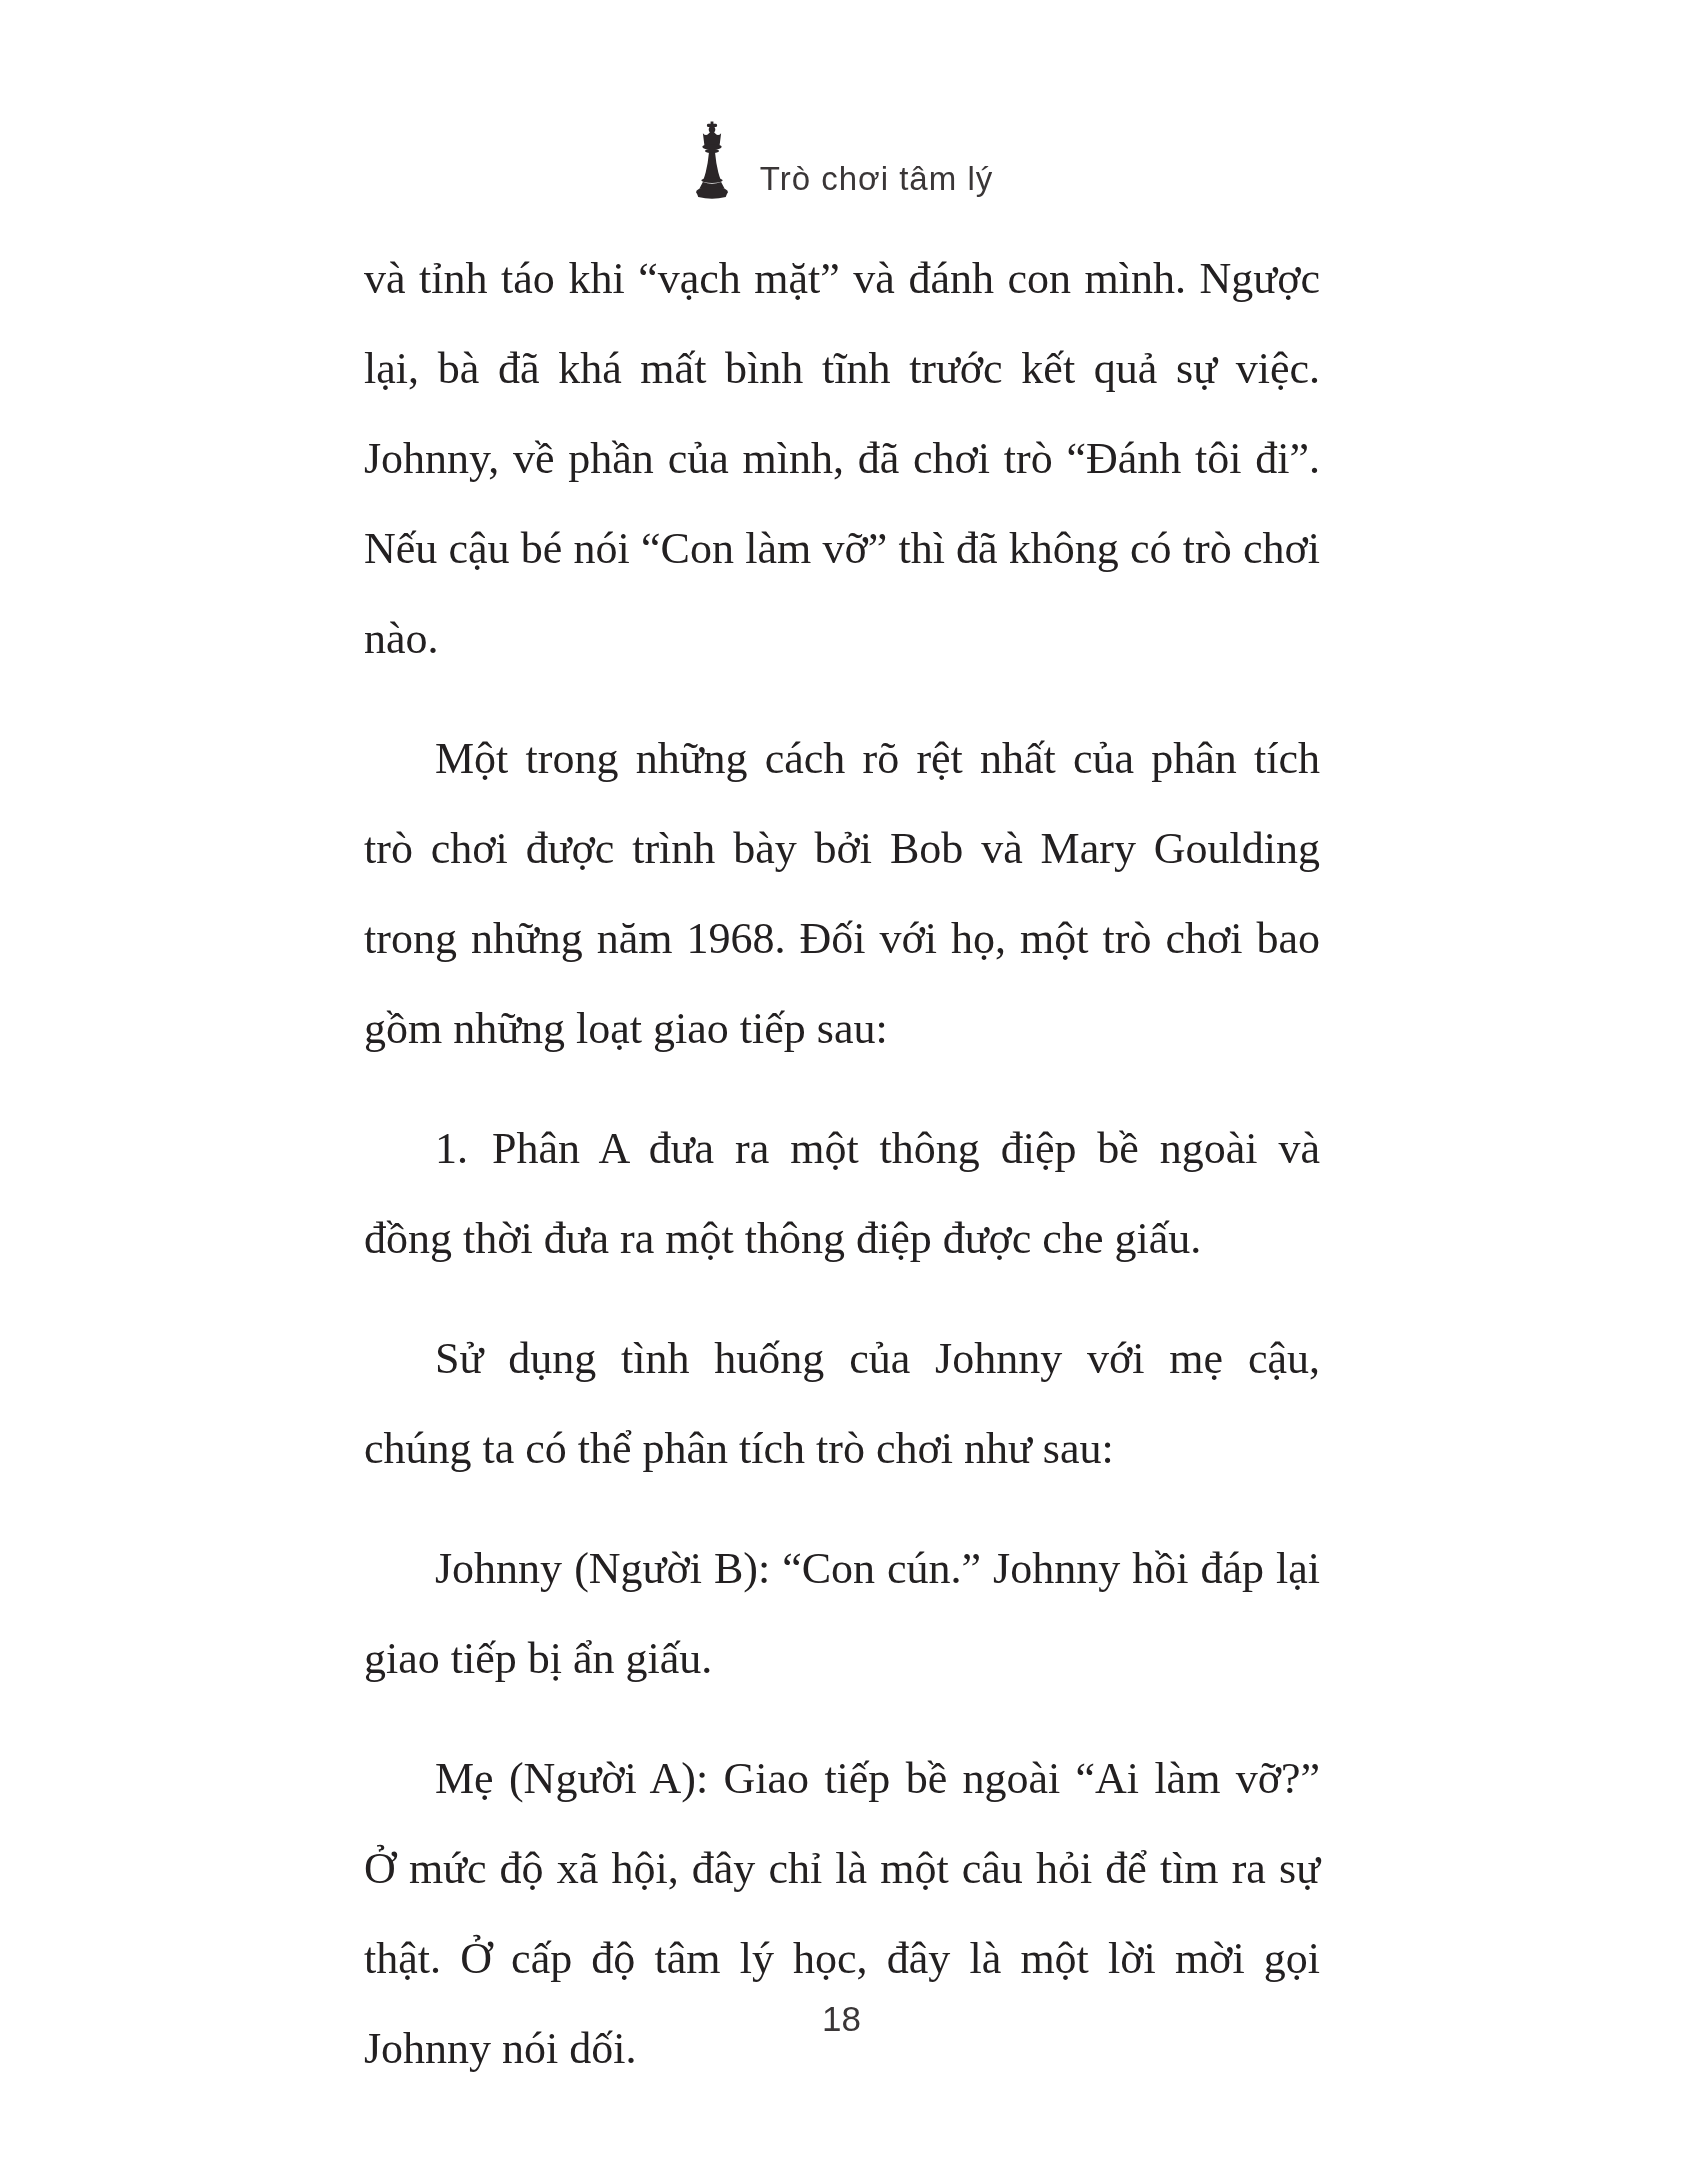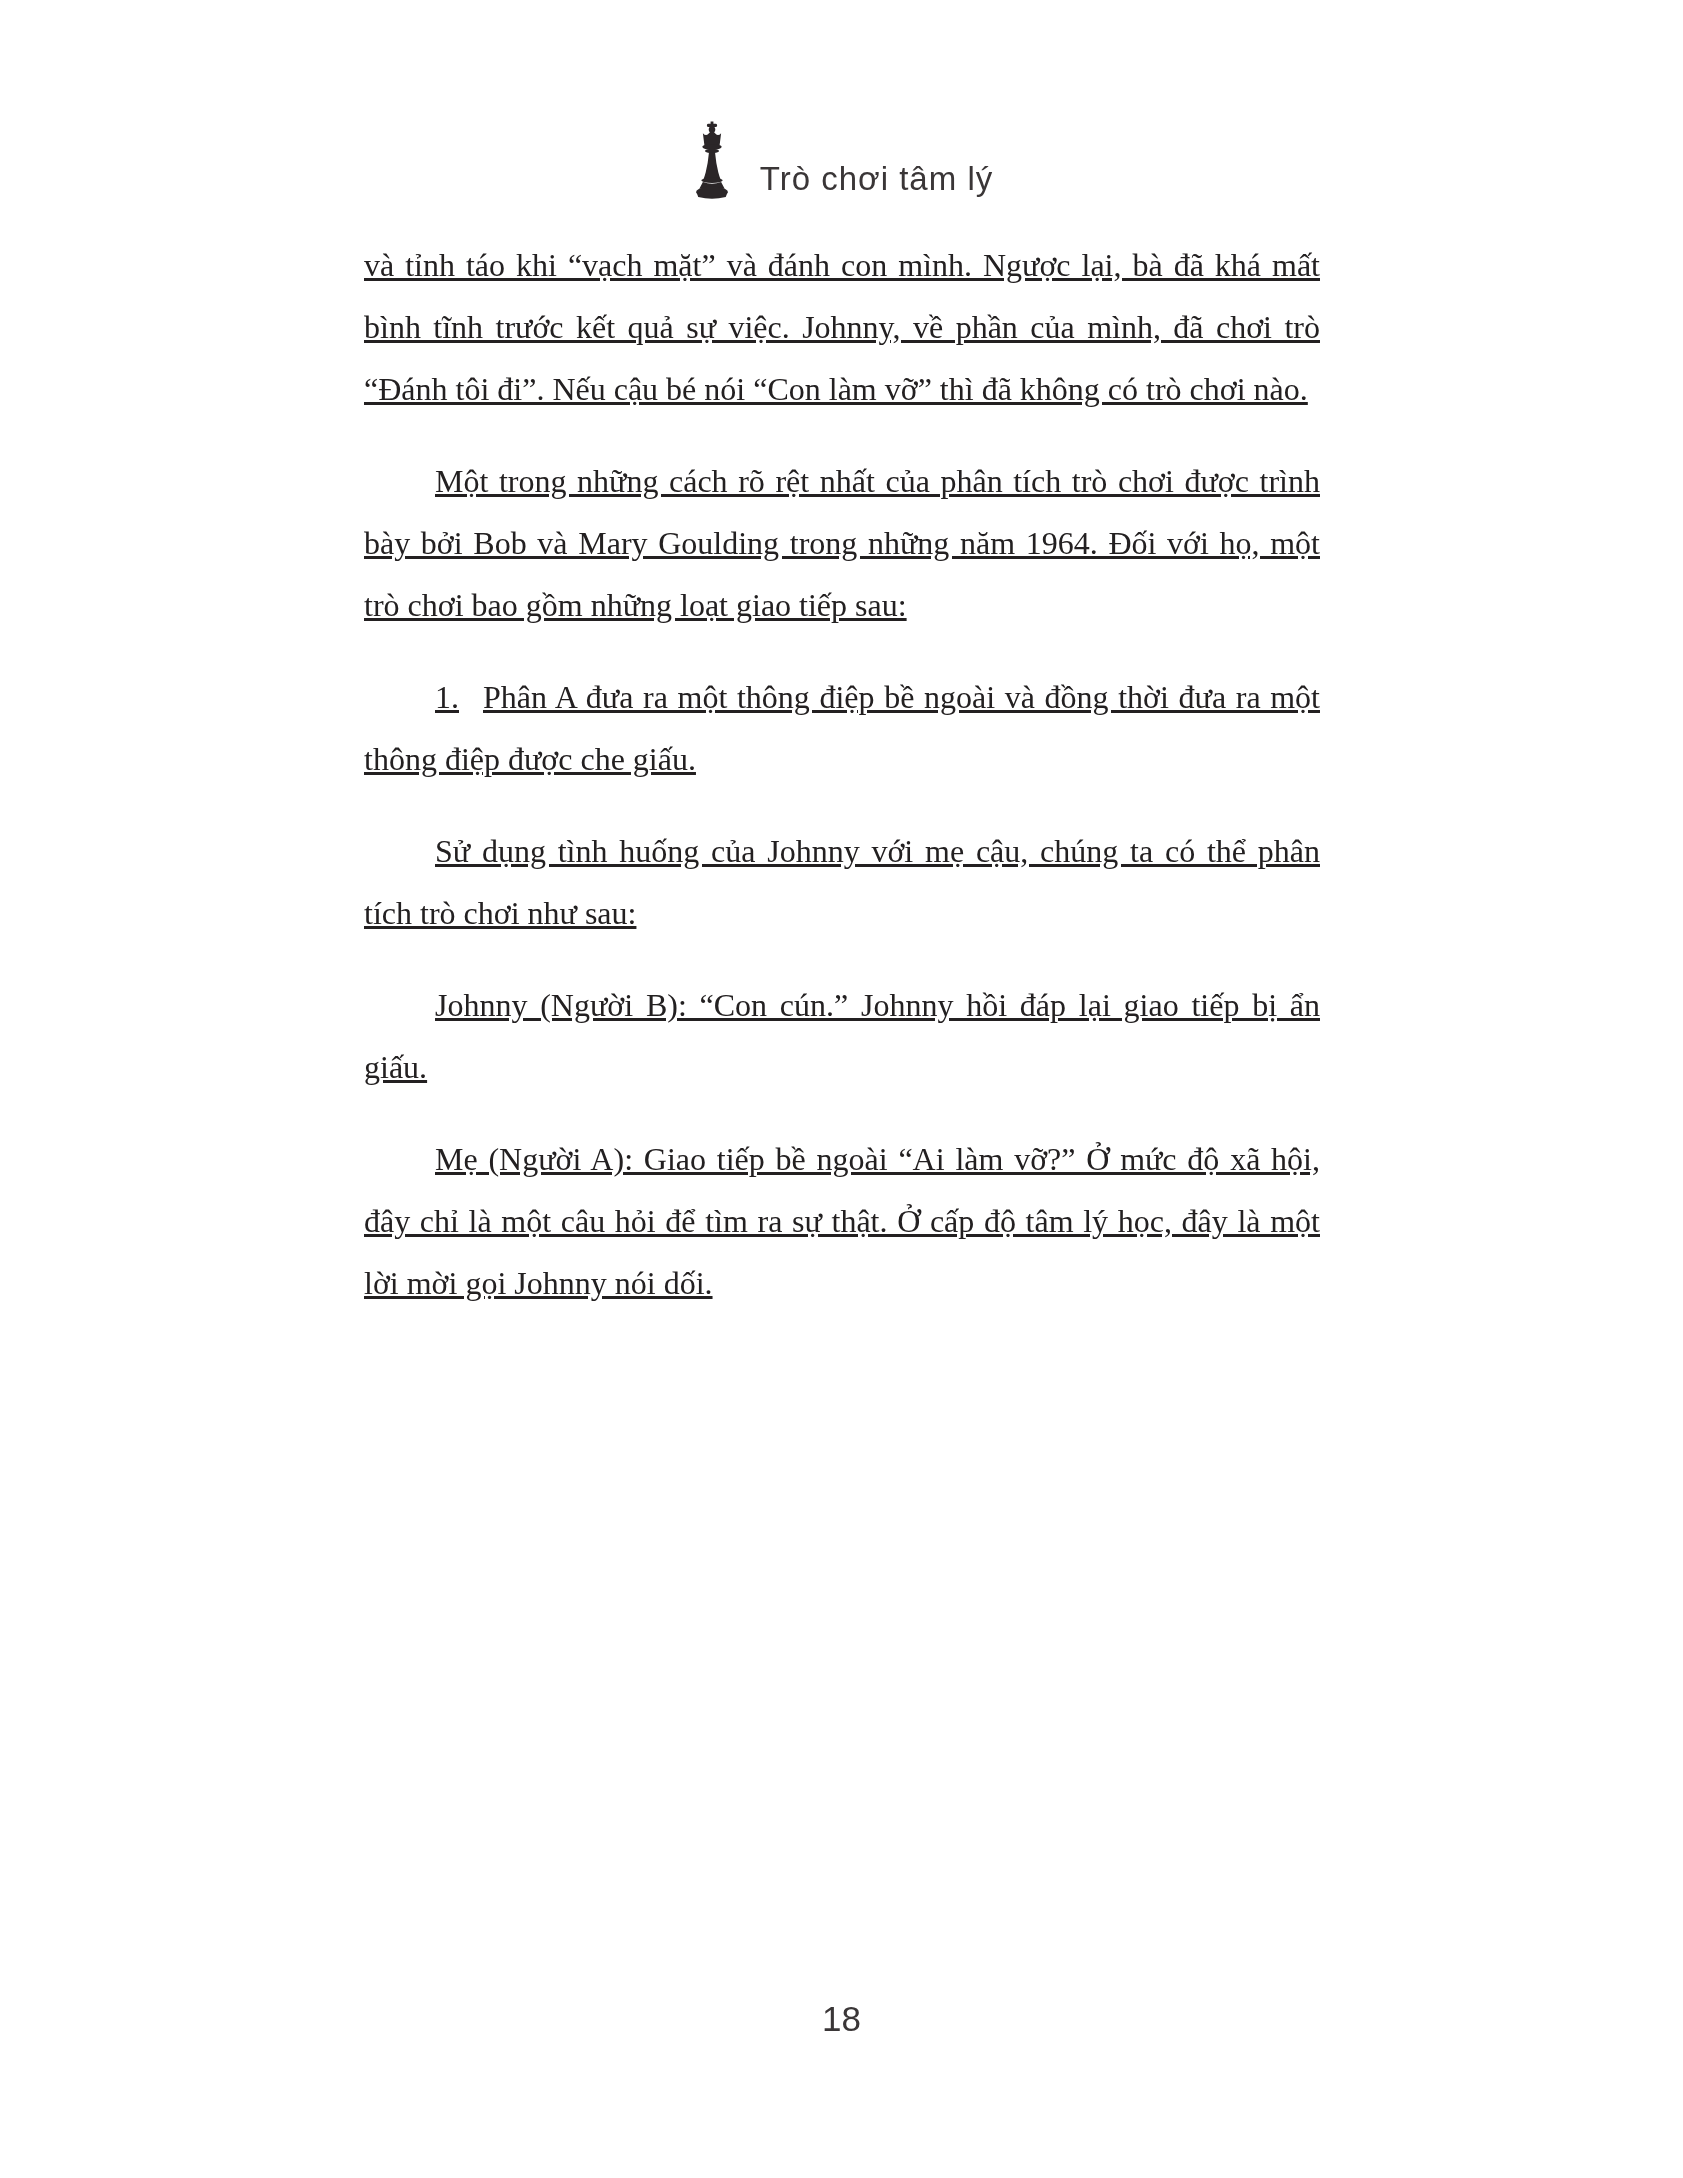--- a/index.html
+++ b/index.html
@@ -36,26 +36,25 @@
   
   .content {
     position: absolute;
     top: 234px;
     left: 364px;
     width: 956px;
     font-family: "Liberation Serif", serif;
     color: #232021;
   }
   .content p, .content h2 {
-    font-size: 32px;
-    line-height: 62px;
+    font-size: 44px;
+    line-height: 90px;
     text-align: justify;
     margin: 0 0 30px 0;
     text-indent: 71px;
-    text-decoration: underline;
   }
   .content p.no-indent { text-indent: 0; }
   .content h2 {
     font-weight: bold;
     text-align: left;
     margin: 38px 0 34px 0;
   }
   .li-num { padding-right: 24px; }
   
   .page-number {
@@ -91,21 +90,21 @@
       </g>
     </svg>
     <span class="header-title">Trò chơi tâm lý</span>
   </div>
 
   <div class="content">
 
     <p class="no-indent">và tỉnh táo khi “vạch mặt” và đánh con mình. Ngược lại, bà đã khá mất bình tĩnh trước kết quả sự việc. Johnny, về phần của mình, đã chơi trò “Đánh tôi đi”. Nếu cậu bé nói “Con làm vỡ” thì đã không có trò chơi nào.</p>
 
 
-    <p>Một trong những cách rõ rệt nhất của phân tích trò chơi được trình bày bởi Bob và Mary Goulding trong những năm 1964. Đối với họ, một trò chơi bao gồm những loạt giao tiếp sau:</p>
+    <p>Một trong những cách rõ rệt nhất của phân tích trò chơi được trình bày bởi Bob và Mary Goulding trong những năm 1968. Đối với họ, một trò chơi bao gồm những loạt giao tiếp sau:</p>
 
     <p><span class="li-num">1.</span><span>Phân A đưa ra một thông điệp bề ngoài và đồng thời đưa ra một thông điệp được che giấu.</span></p>
 
 
 
     <p>Sử dụng tình huống của Johnny với mẹ cậu, chúng ta có thể phân tích trò chơi như sau:</p>
 
     <p>Johnny (Người B): “Con cún.” Johnny hồi đáp lại giao tiếp bị ẩn giấu.</p>
 
     <p>Mẹ (Người A): Giao tiếp bề ngoài “Ai làm vỡ?” Ở mức độ xã hội, đây chỉ là một câu hỏi để tìm ra sự thật. Ở cấp độ tâm lý học, đây là một lời mời gọi Johnny nói dối.</p>

